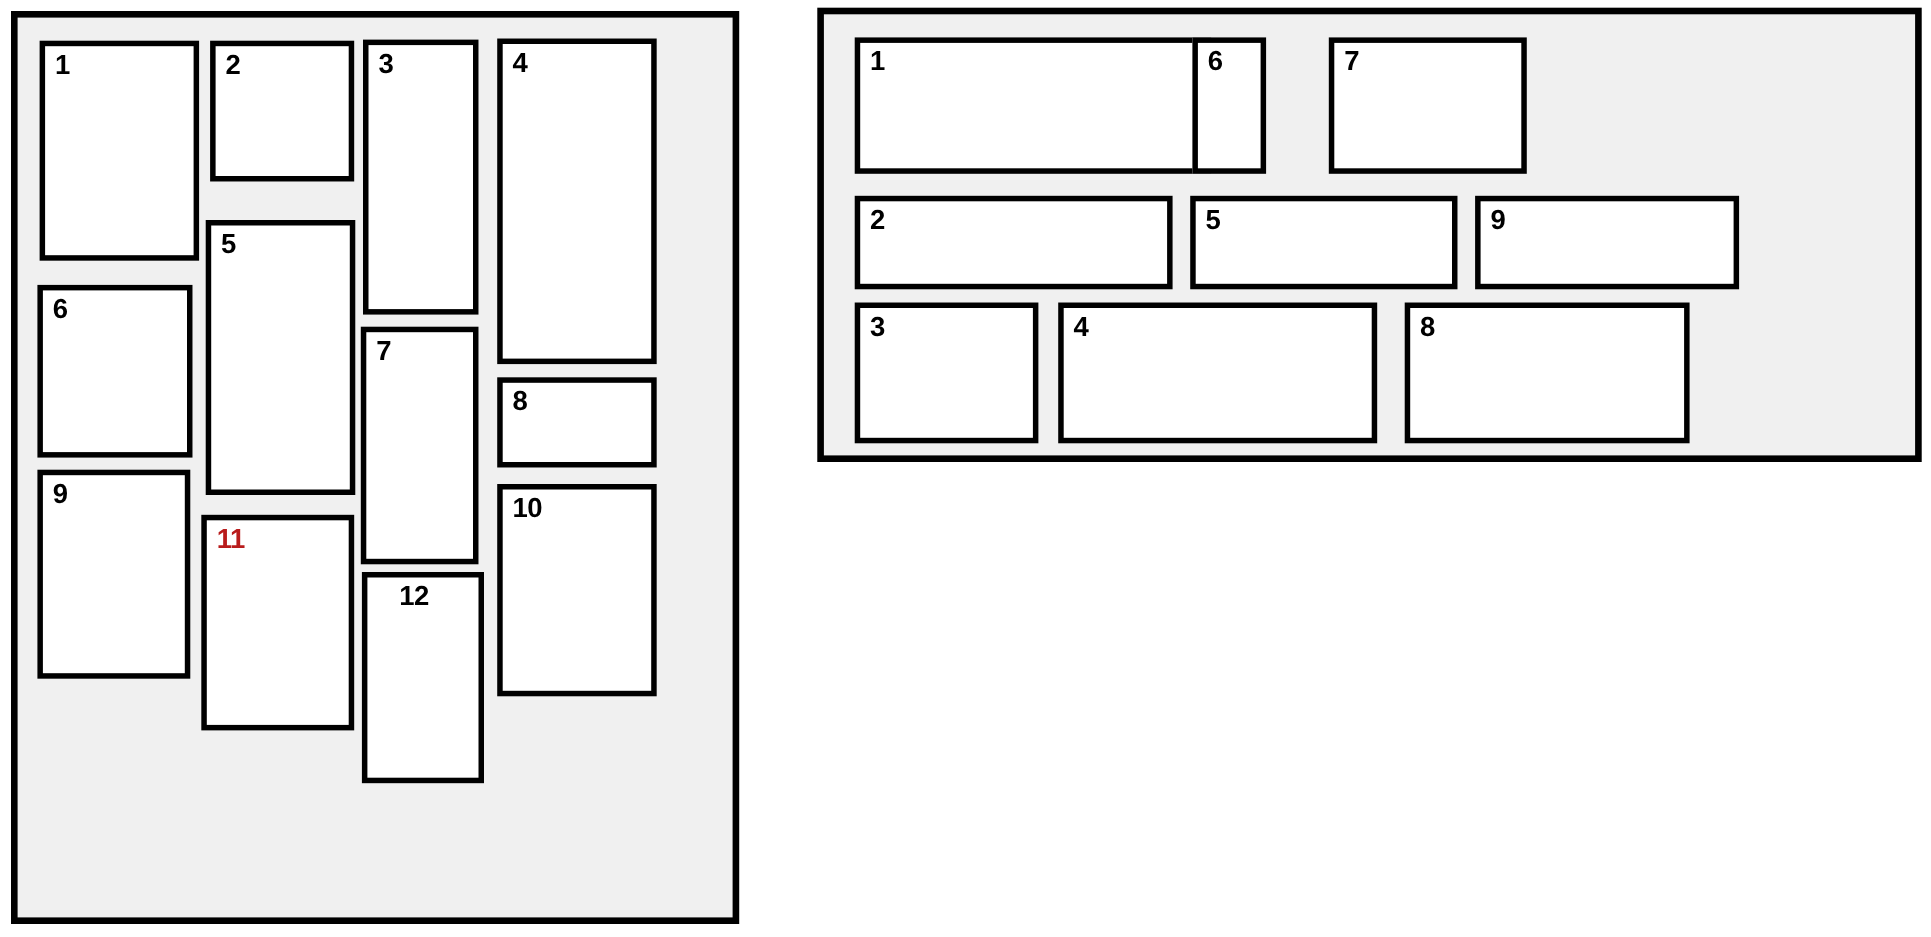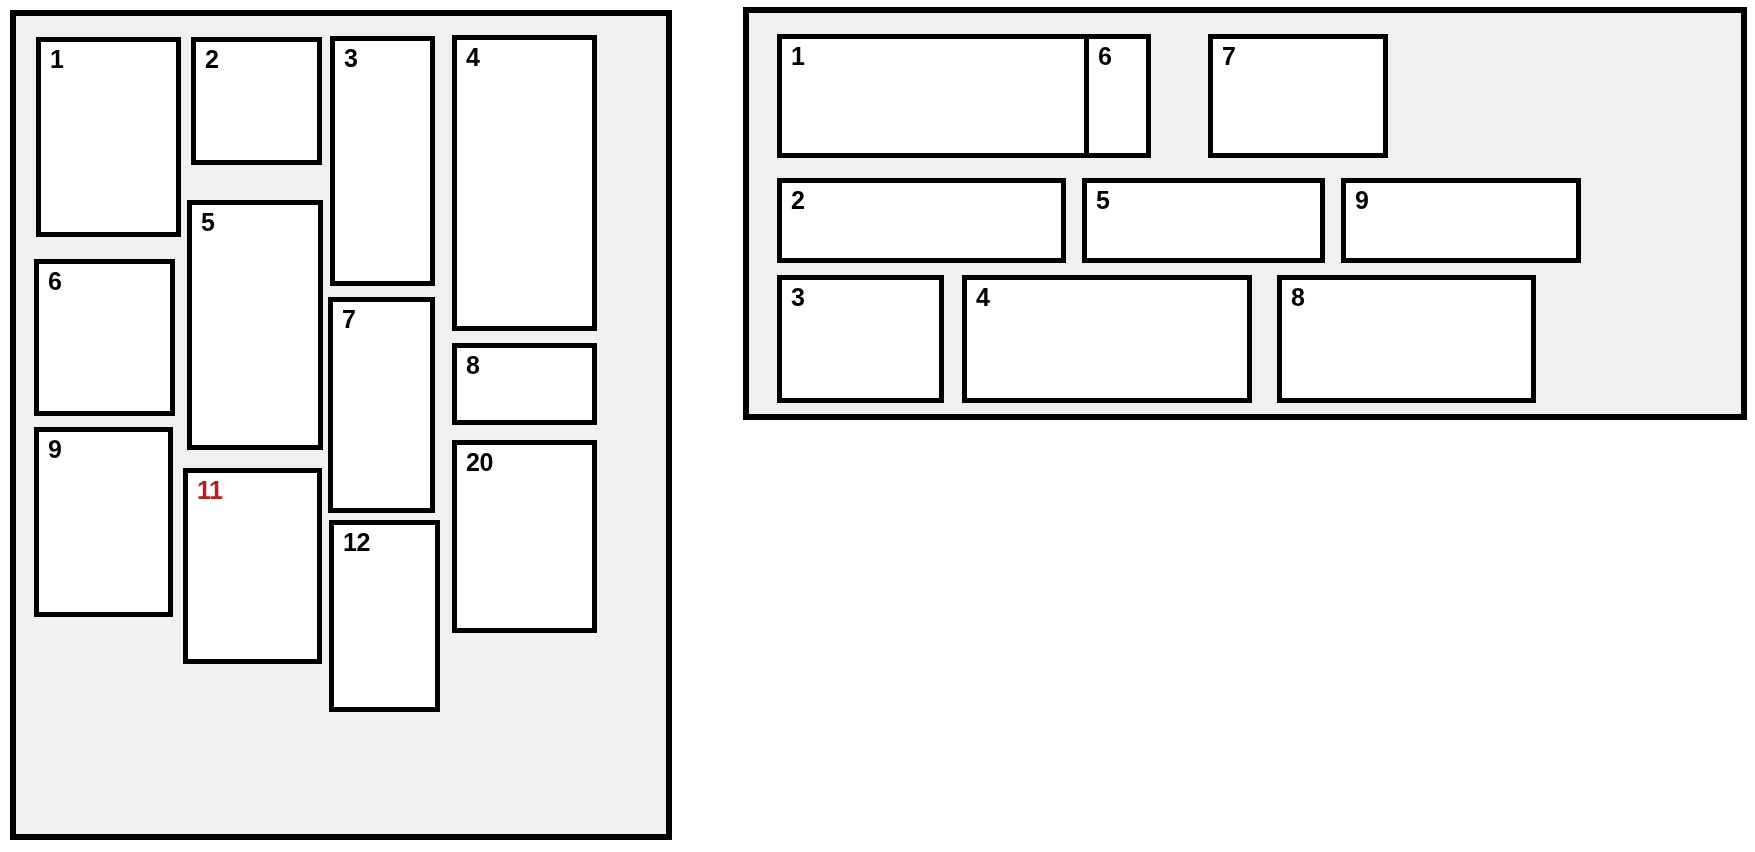--- a/index.html
+++ b/index.html
@@ -69,27 +69,27 @@
       <div class="box" style="left: 312px; top: 281px; width: 107px; height: 216px; background: rgb(255, 255, 255); border-color: rgb(0, 0, 0);">
         <span class="box-label" style="color: rgb(0, 0, 0);">7</span>
       </div>
       <div class="box" style="left: 436px; top: 327px; width: 145px; height: 82px; background: rgb(255, 255, 255); border-color: rgb(0, 0, 0);">
         <span class="box-label" style="color: rgb(0, 0, 0);">8</span>
       </div>
       <div class="box" style="left: 18px; top: 411px; width: 139px; height: 190px; background: rgb(255, 255, 255); border-color: rgb(0, 0, 0);">
         <span class="box-label" style="color: rgb(0, 0, 0);">9</span>
       </div>
       <div class="box" style="left: 436px; top: 424px; width: 145px; height: 193px; background: rgb(255, 255, 255); border-color: rgb(0, 0, 0);">
-        <span class="box-label" style="color: rgb(0, 0, 0);">20</span>
+        <span class="box-label" style="color: rgb(0, 0, 0);">10</span>
       </div>
       <div class="box" style="left: 167px; top: 452px; width: 139px; height: 196px; background: rgb(255, 255, 255); border-color: rgb(0, 0, 0);">
         <span class="box-label" style="color: #b91c1c;">11</span>
       </div>
       <div class="box" style="left: 313px; top: 504px; width: 111px; height: 192px; background: rgb(255, 255, 255); border-color: rgb(0, 0, 0);">
-        <span class="box-label" style="color: rgb(0, 0, 0);">12</span>
+        <span class="box-label" style="color: rgb(0, 0, 0); margin-left: 20px;">12</span>
       </div>
     </div>
     <div class="panel" style="left: 743px; top: 7px; width: 1004px; height: 413px; background: rgb(240, 240, 240); border-color: rgb(0, 0, 0);">
       <div class="box" style="left: 28px; top: 21px; width: 324px; height: 124px; background: rgb(255, 255, 255); border-color: rgb(0, 0, 0);">
         <span class="box-label" style="color: rgb(0, 0, 0);">1</span>
       </div>
       <div class="box" style="left: 335px; top: 21px; width: 67px; height: 124px; background: rgb(255, 255, 255); border-color: rgb(0, 0, 0);">
         <span class="box-label" style="color: rgb(0, 0, 0);">6</span>
       </div>
       <div class="box" style="left: 459px; top: 21px; width: 180px; height: 124px; background: rgb(255, 255, 255); border-color: rgb(0, 0, 0);">

